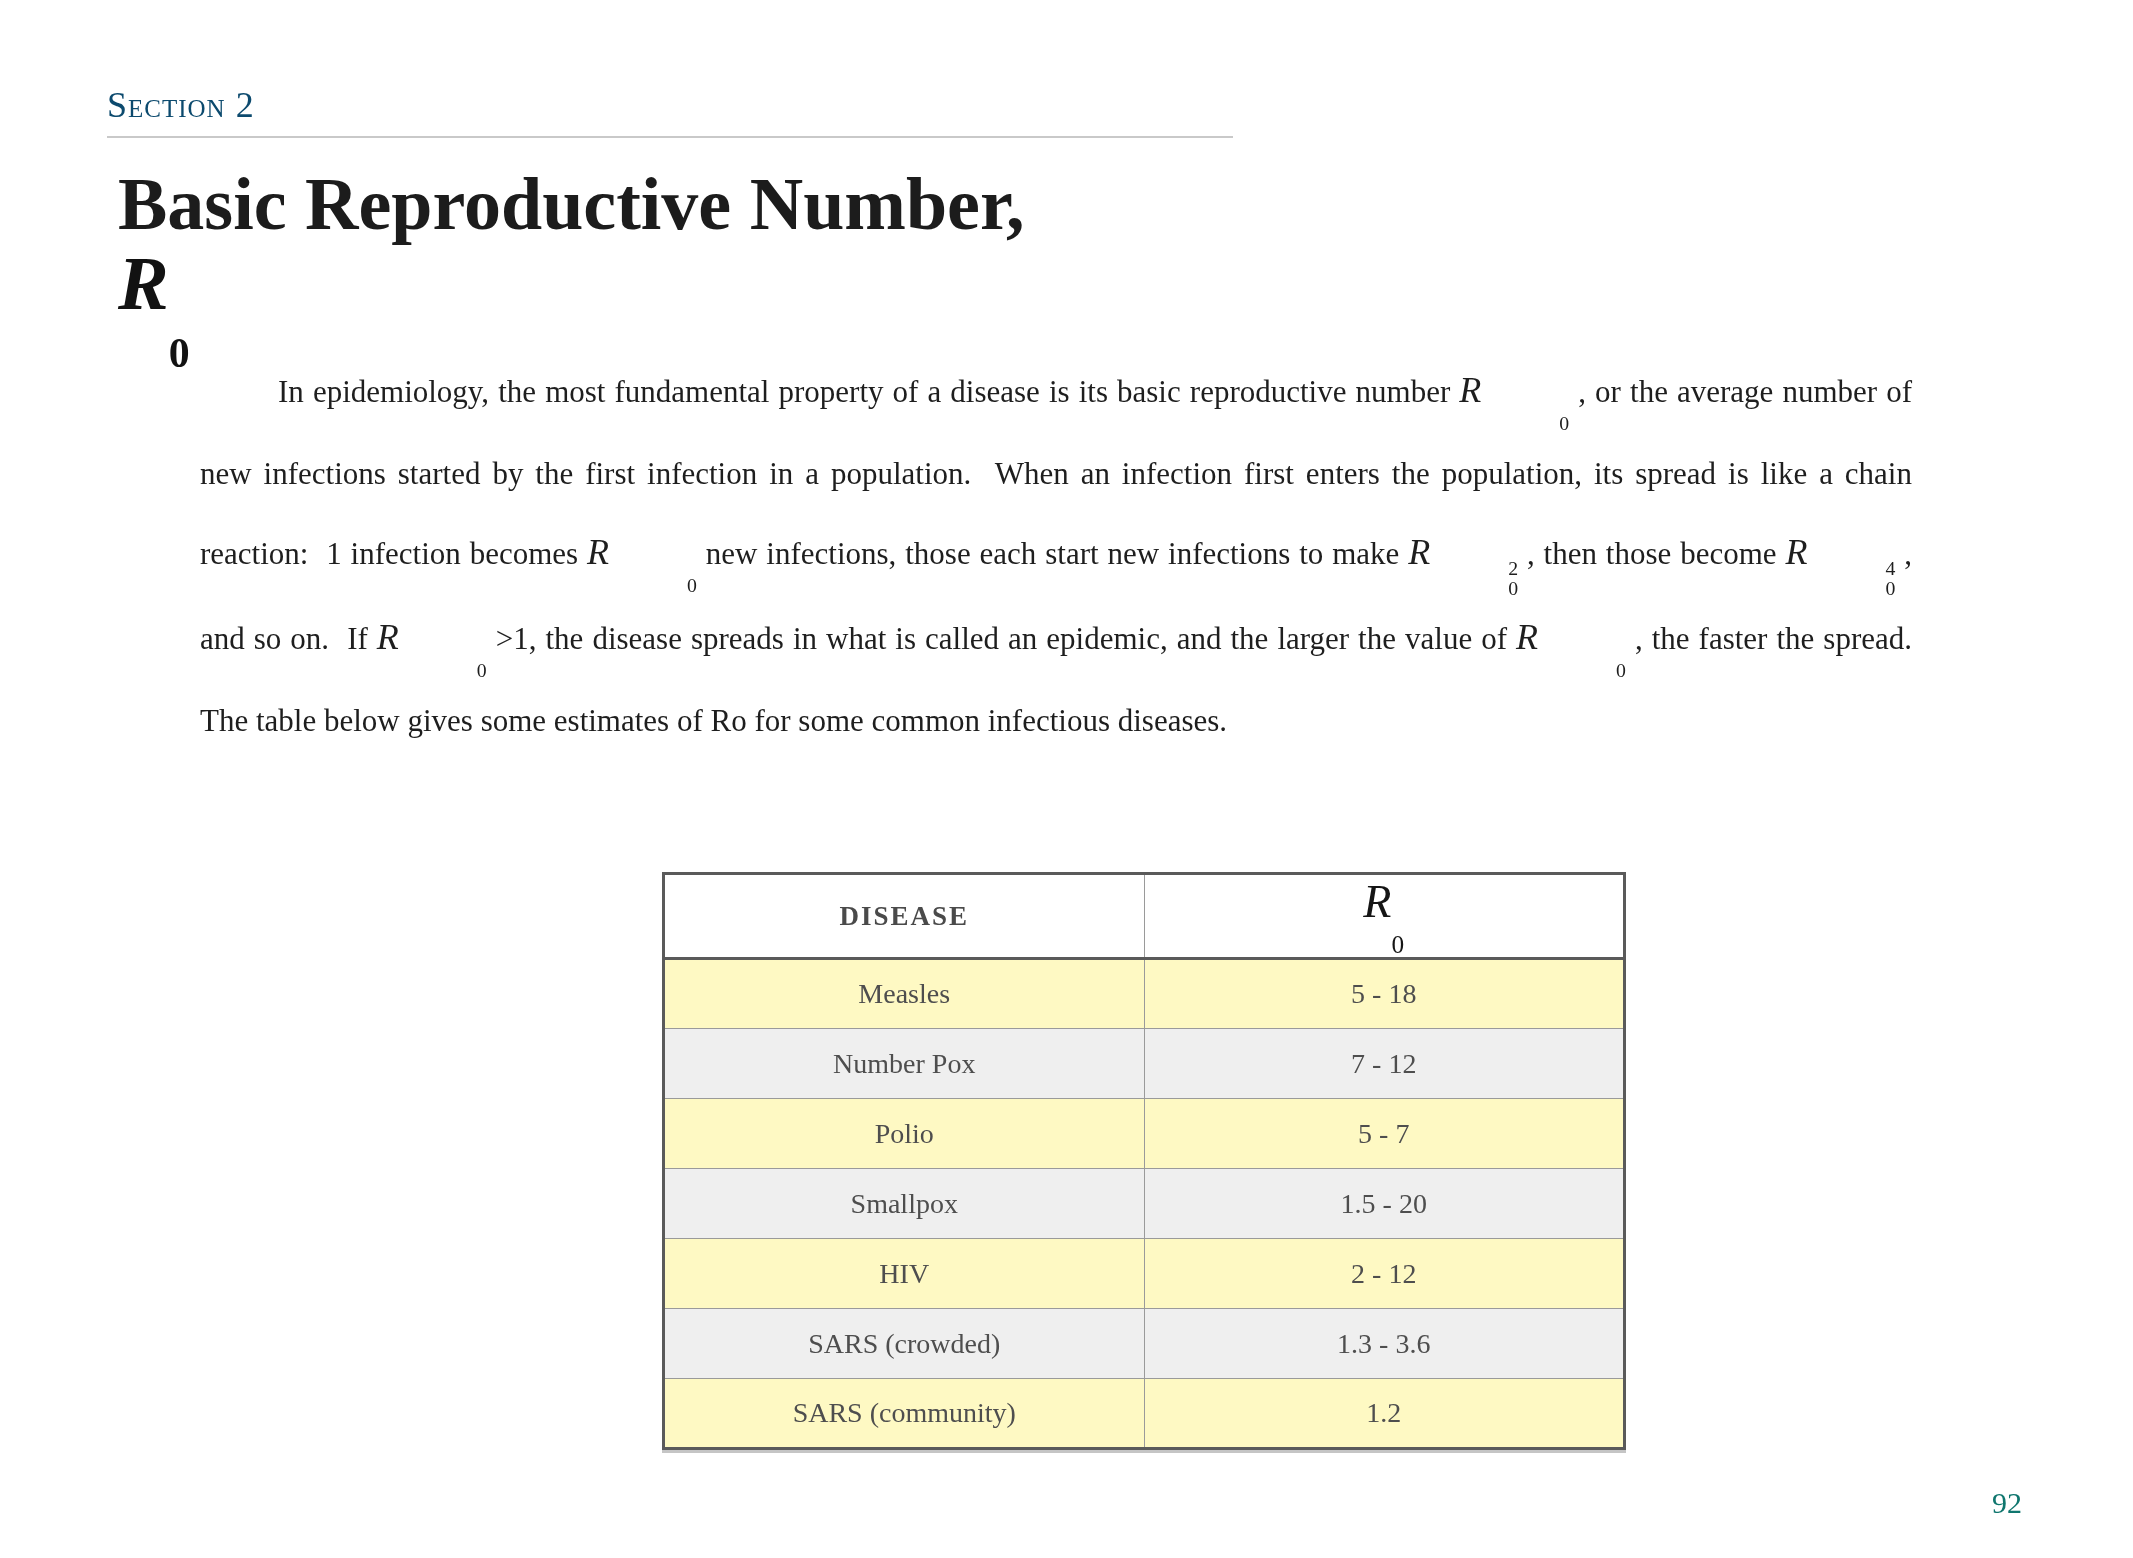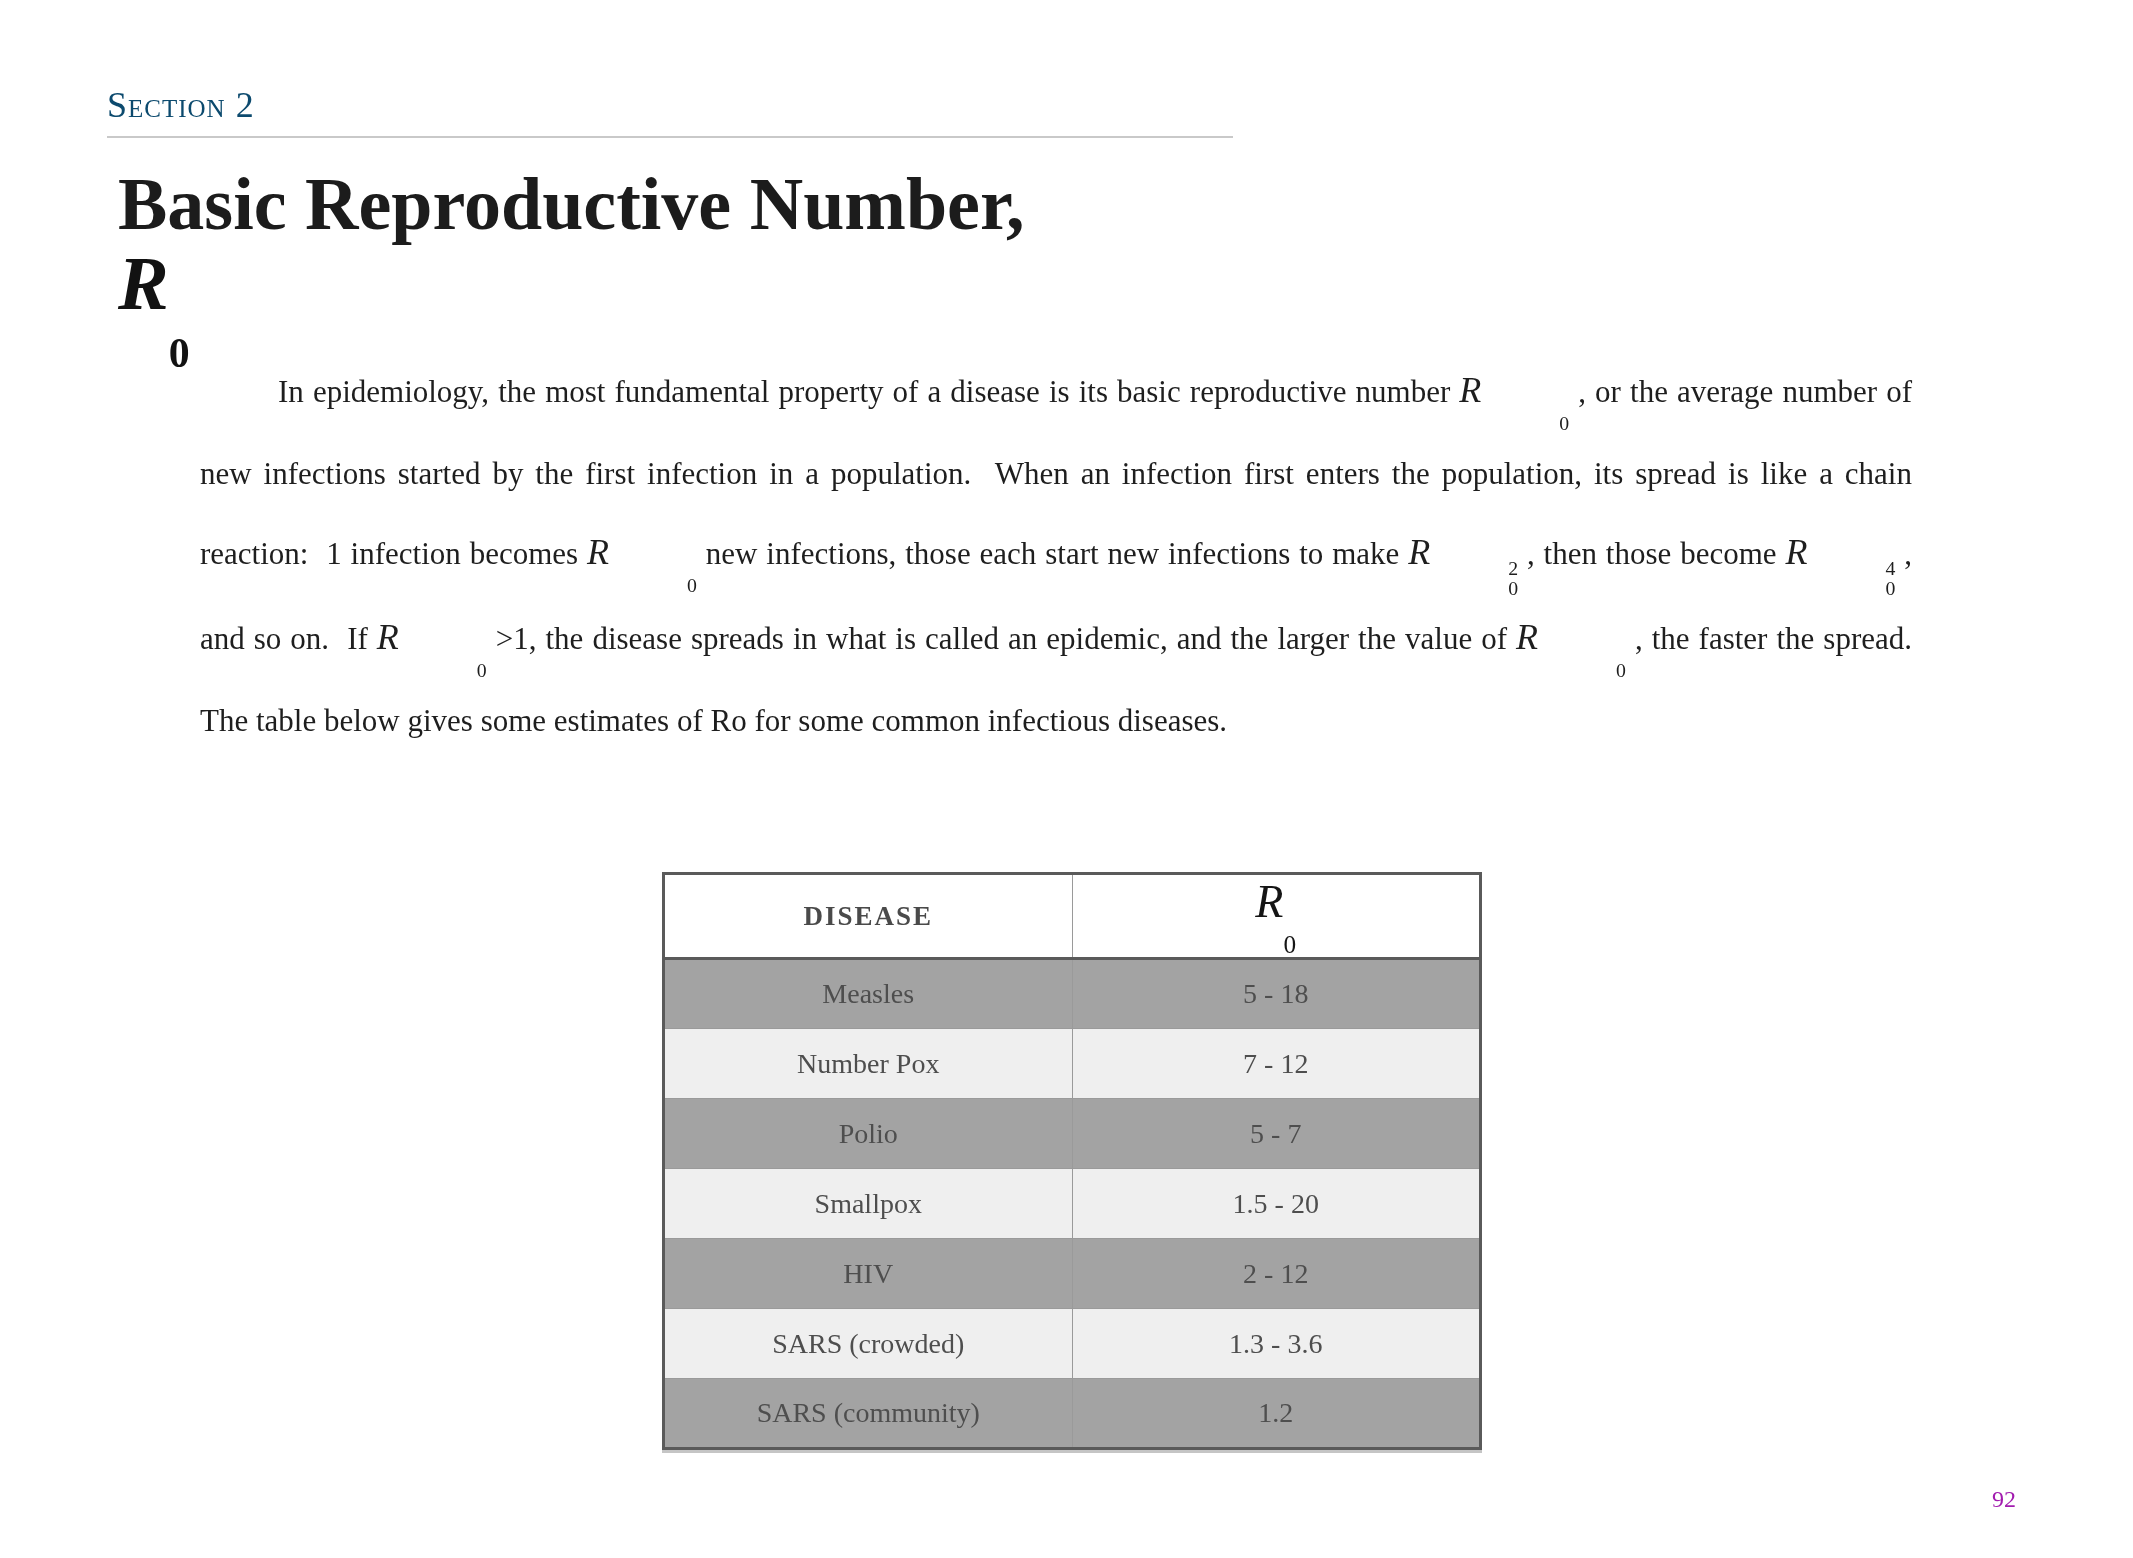--- a/index.html
+++ b/index.html
@@ -53,24 +53,24 @@
     width: 1712px; margin: 0;
     font-size: 31px; line-height: 80px;
     color: #1e1e1e;
     text-align: justify;
     text-indent: 78px;
     white-space: pre-wrap;
   }
   .body-text .math { font-size: 36px; line-height: 0; }
   .r0-table {
     position: absolute; left: 662px; top: 872px;
-    width: 820px;
+    width: 964px;
     border-collapse: collapse;
     table-layout: fixed;
-    background: #a3a3a3;
+    background: #fef9c3;
     border: 3px solid #5a5a5a;
     box-shadow: 0 3px 0 rgba(90,90,90,0.35);
   }
   .r0-table th, .r0-table td {
     border: 1px solid #9a9a9a;
     text-align: center; vertical-align: middle;
     padding: 0;
   }
   .r0-table thead th {
     height: 74px;
@@ -87,21 +87,21 @@
     color: #151515;
   }
   .r0-table tbody td {
     height: 70px;
     font-size: 28px;
     color: #4e4e4e;
   }
   .r0-table tbody tr:nth-child(even) { background: #efefef; }
   .page-number {
     position: absolute; left: 1992px; top: 1486px;
-    font-size: 24px; color: #a21caf; text-align: center;
+    font-size: 30px; color: #0f766e; text-align: center;
   }
 </style>
 </head>
 <body>
 
 <div class="page">
 
   <div class="section-label">Section 2</div>
   <div class="title-rule"></div>
 

